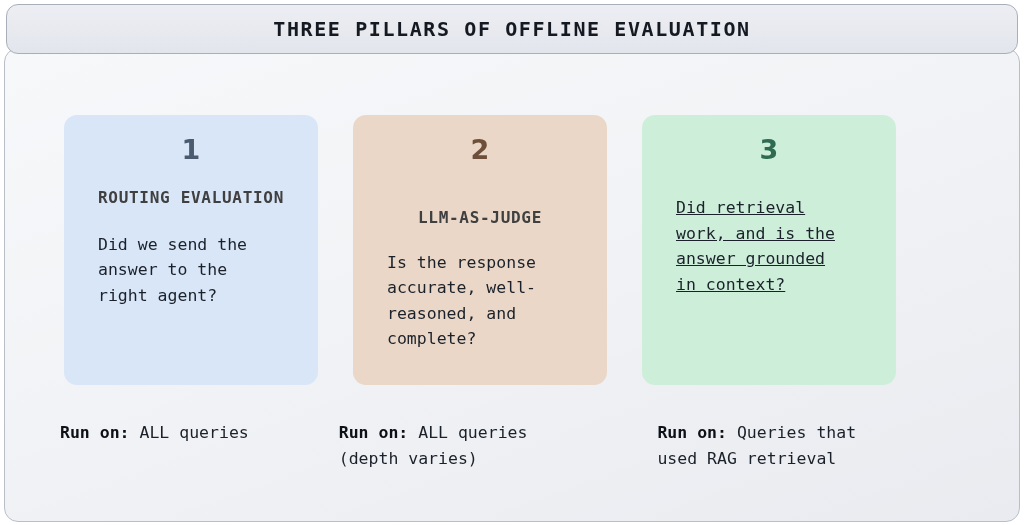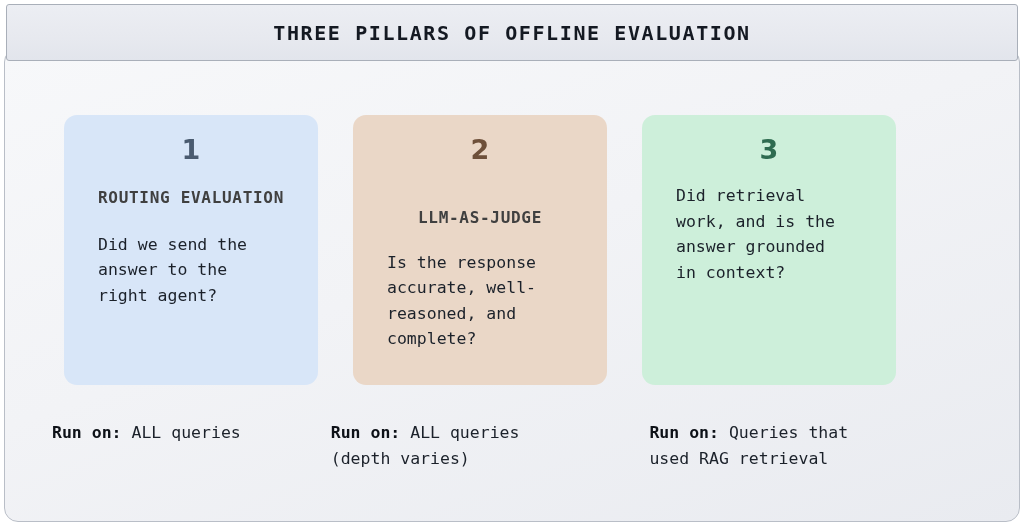--- a/index.html
+++ b/index.html
@@ -33,25 +33,25 @@
     border: 1px solid #b9bec7;
     border-radius: 14px;
   }
 
   
   .title-bar {
     position: absolute;
     left: 6px;
     top: 4px;
     width: 1012px;
-    height: 57px;
+    height: 50px;
     box-sizing: border-box;
     background: linear-gradient(180deg, #eceef3 0%, #e7e9ef 60%, #e2e5ec 100%);
     border: 1px solid #a9afb9;
-    border-radius: 3px;
+    border-radius: 12px;
     display: flex;
     align-items: center;
     justify-content: center;
     z-index: 5;
   }
 
   .title-text {
     font-family: "DejaVu Sans Mono", monospace;
     font-size: 20px;
     font-weight: bold;
@@ -119,26 +119,26 @@
   .card-2 { background: #ead7c7; }
   .card-3 { background: #cdefda; }
 
   .card-1 .card-number { color: #4a5b70; }
   .card-2 .card-number { color: #6e503a; }
   .card-3 .card-number { color: #2e6b50; }
 
   .card-2 .card-title { margin-top: 44px; text-align: center; }
   .card-3 .card-title { margin-top: 44px; }
   .card-2 .card-desc  { margin-top: 20px; }
-  .card-3 .card-desc  { margin-top: 20px; }
+  .card-3 .card-desc  { margin-top: 32px; text-decoration: underline; }
 
   
   .notes-row {
     position: absolute;
-    left: 52px;
+    left: 60px;
     top: 420px;
     width: 905px;
     height: 70px;
     display: flex;
     z-index: 3;
   }
 
   .note {
     font-family: "DejaVu Sans Mono", monospace;
     font-size: 16.5px;

